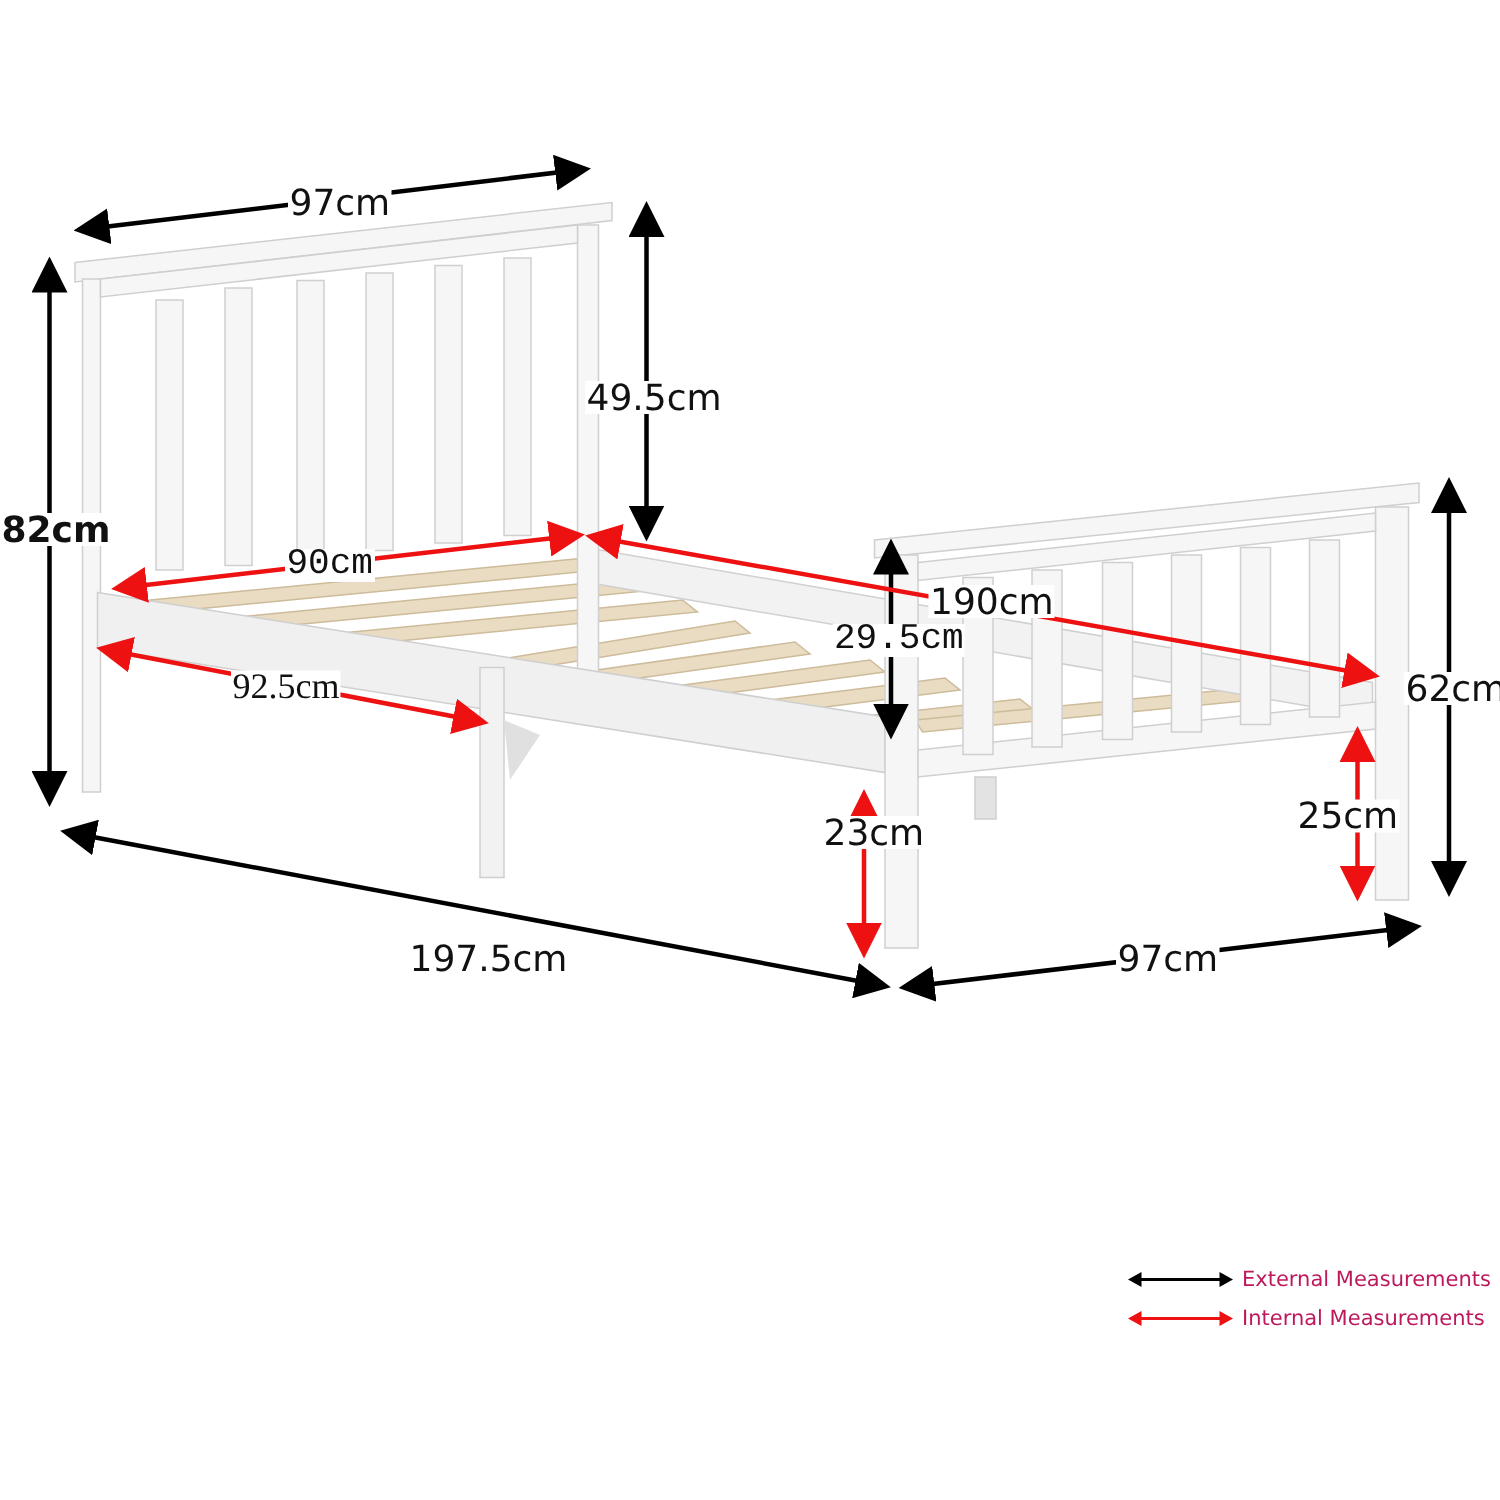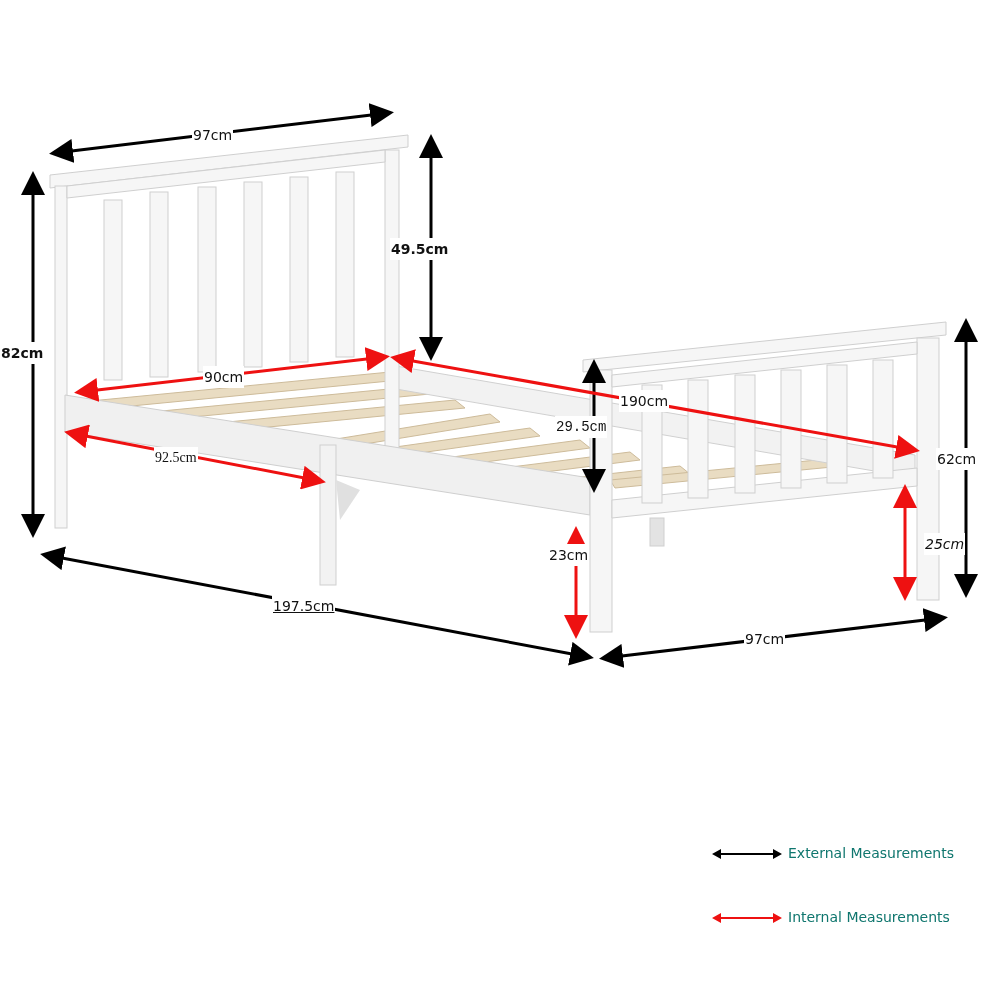--- a/index.html
+++ b/index.html
@@ -1,22 +1,22 @@
 <!DOCTYPE html>
 <html><head>
 <meta charset="utf-8">
 <style>
   html, body { margin: 0; padding: 0; background: #ffffff; }
   body { width: 1000px; height: 1000px; position: relative; overflow: hidden;
          font-family: "DejaVu Sans", sans-serif; }
   #canvas { position: absolute; left: 0; top: 0; width: 1000px; height: 1000px; }
-  .lbl { position: absolute; font-size: 14px; color: #111; background: #fff;
+  .lbl { position: absolute; font-size: 24px; color: #111; background: #fff;
          line-height: 22px; padding: 0 1px; white-space: nowrap; }
-  .legend { position: absolute; left: 712px; font-size: 14px; color: #0f766e;
-            display: flex; align-items: flex-end; gap: 6px; }
+  .legend { position: absolute; left: 752px; font-size: 14px; color: #be185d;
+            display: flex; align-items: center; gap: 6px; }
   .legend svg { display: block; }
 </style>
 </head>
 <body>
 
 <svg id="canvas" viewBox="0 0 1000 1000" xmlns="http://www.w3.org/2000/svg">
   <defs>
     <marker id="ab" markerWidth="8" markerHeight="8" refX="6" refY="4" orient="auto-start-reverse" markerUnits="strokeWidth">
       <path d="M0,0 L8,4 L0,8 z" fill="#000"></path>
     </marker>
@@ -89,37 +89,37 @@
     <line x1="80" y1="392" x2="384" y2="357" marker-start="url(#ar)" marker-end="url(#ar)"></line>
     <line x1="396" y1="358" x2="914" y2="450" marker-start="url(#ar)" marker-end="url(#ar)"></line>
     <line x1="70" y1="433" x2="320" y2="481" marker-start="url(#ar)" marker-end="url(#ar)"></line>
     <line x1="576" y1="532" x2="576" y2="633" marker-start="url(#ar)" marker-end="url(#ar)"></line>
     <line x1="905" y1="490" x2="905" y2="595" marker-start="url(#ar)" marker-end="url(#ar)"></line>
   </g>
 </svg>
 
 <span class="lbl" style="left:192px;top:124px;">97cm</span>
 <span class="lbl" style="left:0px;top:342px;font-weight:bold;">82cm</span>
-<span class="lbl" style="left:390px;top:238px;font-weight:bold;">49.5cm</span>
-<span class="lbl" style="left:203px;top:366px;">90cm</span>
+<span class="lbl" style="left:390px;top:254px;">49.5cm</span>
+<span class="lbl" style="left:190px;top:366px;font-family:Liberation Mono, monospace;">90cm</span>
 <span class="lbl" style="left:619px;top:390px;">190cm</span>
 <span class="lbl" style="left:555px;top:416px;font-family:Liberation Mono, monospace;">29.5cm</span>
 <span class="lbl" style="left:154px;top:447px;font-family:Liberation Serif, serif;">92.5cm</span>
 <span class="lbl" style="left:936px;top:448px;">62cm</span>
-<span class="lbl" style="left:924px;top:533px;font-style:italic;">25cm</span>
+<span class="lbl" style="left:864px;top:533px;">25cm</span>
 <span class="lbl" style="left:548px;top:544px;">23cm</span>
-<span class="lbl" style="left:272px;top:595px;text-decoration:underline;">197.5cm</span>
+<span class="lbl" style="left:272px;top:628px;">197.5cm</span>
 <span class="lbl" style="left:744px;top:628px;">97cm</span>
 
 <div class="legend" style="top:845px;">
   <svg width="70" height="14">
     <line x1="4" y1="7" x2="66" y2="7" stroke="#000" stroke-width="2"></line>
     <path d="M0,7 L9,2 L9,12 z M70,7 L61,2 L61,12 z" fill="#000"></path>
   </svg>
   <span>External Measurements</span>
 </div>
-<div class="legend" style="top:871px;margin-top:38px;">
+<div class="legend" style="top:871px;">
   <svg width="70" height="14">
     <line x1="4" y1="7" x2="66" y2="7" stroke="#ee1111" stroke-width="2"></line>
     <path d="M0,7 L9,2 L9,12 z M70,7 L61,2 L61,12 z" fill="#ee1111"></path>
   </svg>
   <span>Internal Measurements</span>
 </div>
 
 </body></html>

